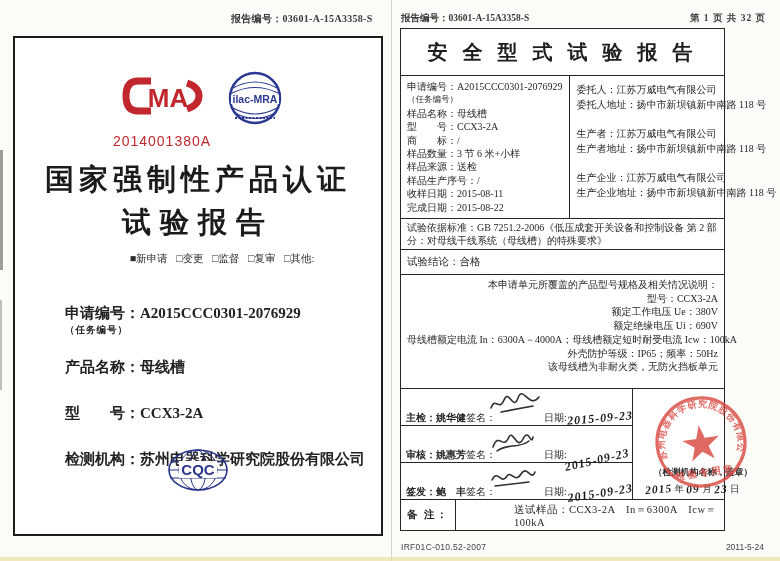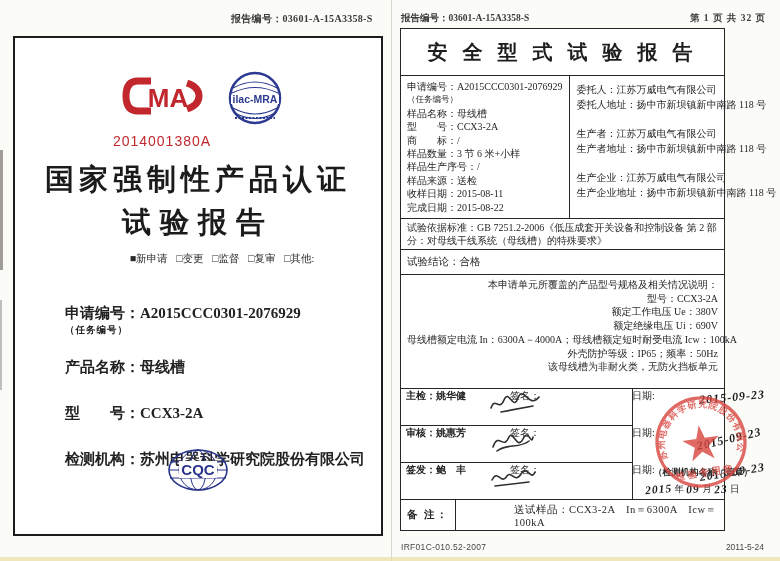--- a/index.html
+++ b/index.html
@@ -54,21 +54,21 @@
   .rp-info-left .small { font-size:8.5px; }
   .rp-info-right { flex:1; padding:7px 7px; }
   .rp-info-right div { line-height:14.5px; white-space:nowrap; font-size:10px; }
   .rp-grp { margin-bottom:15px; }
   .rp-standard { height:31px; border-bottom:1.5px solid #262626; padding:3px 6px; line-height:12.8px; font-size:10px; }
   .rp-conclusion { height:25px; border-bottom:1.5px solid #262626; padding:5px 6px; font-size:10.5px; }
   .rp-spec { height:114px; border-bottom:1.5px solid #262626; padding:3px 6px; }
   .rp-spec div { line-height:13.7px; font-size:10px; white-space:nowrap;text-align:right; }
   .rp-signs { height:111px; border-bottom:1.5px solid #262626; display:flex; }
   .sign-col { width:232px; border-right:1.5px solid #262626; display:flex; flex-direction:column; }
-  .sign-row { flex:1; border-bottom:1px solid #262626; display:flex; align-items:flex-start; padding:0 5px; position:relative; font-size:10px; white-space:nowrap;gap:44px; }
+  .sign-row { flex:1; border-bottom:1px solid #262626; display:flex; align-items:flex-end; padding:0 5px; position:relative; font-size:10px; white-space:nowrap; }
   .sign-row:last-child { border-bottom:none; }
   .sr-role { width:64px; font-weight:600; }
   .sr-sign { width:30px; }
   .sr-scribble { position:absolute; left:88px; top:3px; }
   .sr-date-label { margin-left:48px; }
   .hand { display:inline-block; font-style:italic; font-size:12px; letter-spacing:1px; color:#1c1c1c;
     transform:rotate(-5deg) translateY(1px); font-weight:600; }
   .hand.r2 { transform:rotate(-13deg) translateY(5px) translateX(-4px); }
   .hand.r3 { transform:rotate(-9deg) translateY(2px); }
   .sign-right-cell { flex:1; position:relative; }
@@ -170,22 +170,22 @@
   <div class="rp-title">安 全 型 式 试 验 报 告</div>
 
   <div class="rp-info">
     <div class="rp-info-left">
       <div>申请编号：A2015CCC0301-2076929</div>
       <div class="small">（任务编号）</div>
       <div>样品名称：母线槽</div>
       <div>型　　号：CCX3-2A</div>
       <div>商　　标：/</div>
       <div>样品数量：3 节 6 米+小样</div>
+      <div>样品来源：送检</div>
       <div>样品生产序号：/</div>
-      <div>样品来源：送检</div>
       <div>收样日期：2015-08-11</div>
       <div>完成日期：2015-08-22</div>
     </div>
     <div class="rp-info-right">
       <div class="rp-grp">
         <div>委托人：江苏万威电气有限公司</div>
         <div>委托人地址：扬中市新坝镇新中南路 118 号</div>
       </div>
       <div class="rp-grp">
         <div>生产者：江苏万威电气有限公司</div>

